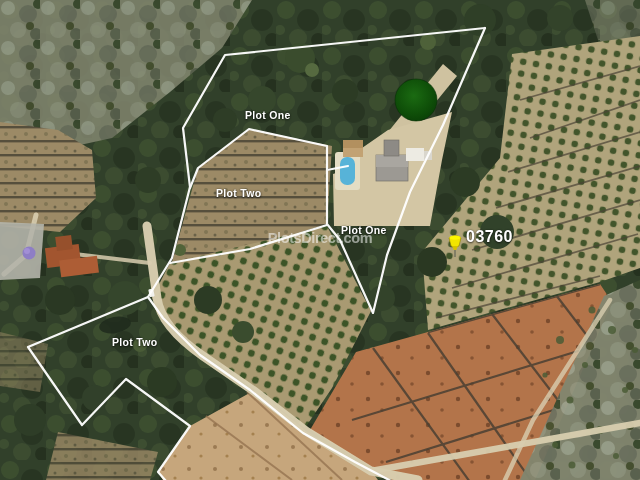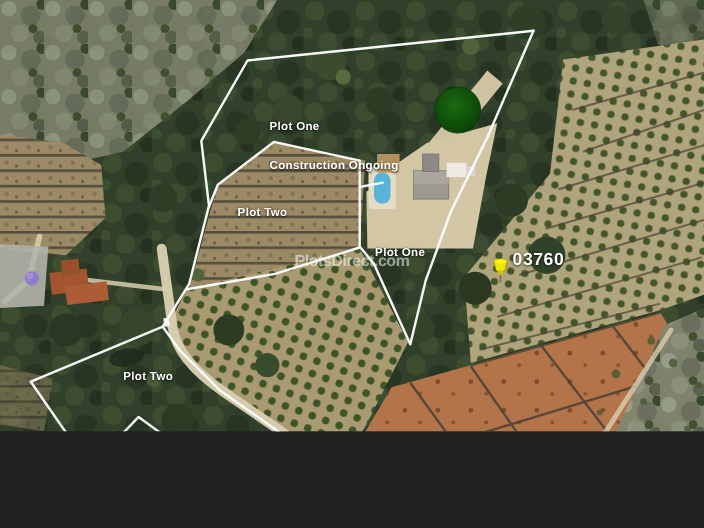--- a/index.html
+++ b/index.html
@@ -1,16 +1,16 @@
 <!DOCTYPE html>
 <html><head>
 <meta charset="utf-8">
 <style>
   html,body{margin:0;padding:0;background:#222;}
-  #stage{position:relative;width:640px;height:392px;overflow:hidden;
+  #stage{position:relative;width:640px;height:480px;overflow:hidden;
          font-family:"Liberation Sans",sans-serif;}
   #terrain{position:absolute;left:0;top:0;}
   .lbl{position:absolute;color:#fff;font-weight:bold;font-size:10.5px;
        letter-spacing:.3px;line-height:12px;white-space:pre;
        text-shadow:0 1px 2px rgba(0,0,0,.6),0 0 2px rgba(0,0,0,.45);}
   .lbl span{display:block;}
   #lbl-construction{left:245px;top:85px;}
   #lbl-plot2-upper{left:216px;top:187px;}
   #lbl-plot1-mid{left:341px;top:224px;}
   #lbl-plot2-lower{left:112px;top:336px;}
@@ -208,21 +208,20 @@
   <g transform="translate(447,233)">
     <path d="M2,5 Q8,0 14,5 L12,13 Q8,15.5 4,13 Z" fill="#f2e500" stroke="#8a7d00" stroke-width=".6"></path>
     <ellipse cx="8" cy="4.6" rx="5.6" ry="2.1" fill="#fff800" opacity=".9"></ellipse>
     <path d="M5,13 L11,13 L9.3,17 L6.7,17 Z" fill="#d6c200"></path>
     <path d="M8,17 L8,24" stroke="#6a6a5a" stroke-width="1.3"></path>
   </g>
 </svg>
 
 <div class="lbl" id="lbl-construction">
   <span>Plot One</span>
-  <span>Construction Ongoing</span>
 </div>
 
 <div class="lbl" id="lbl-plot2-upper">Plot Two</div>
 
 <div class="lbl" id="lbl-plot1-mid">Plot One</div>
 
 <div class="lbl" id="lbl-plot2-lower">Plot Two</div>
 
 <div class="lbl" id="marker-code">03760</div>
 

